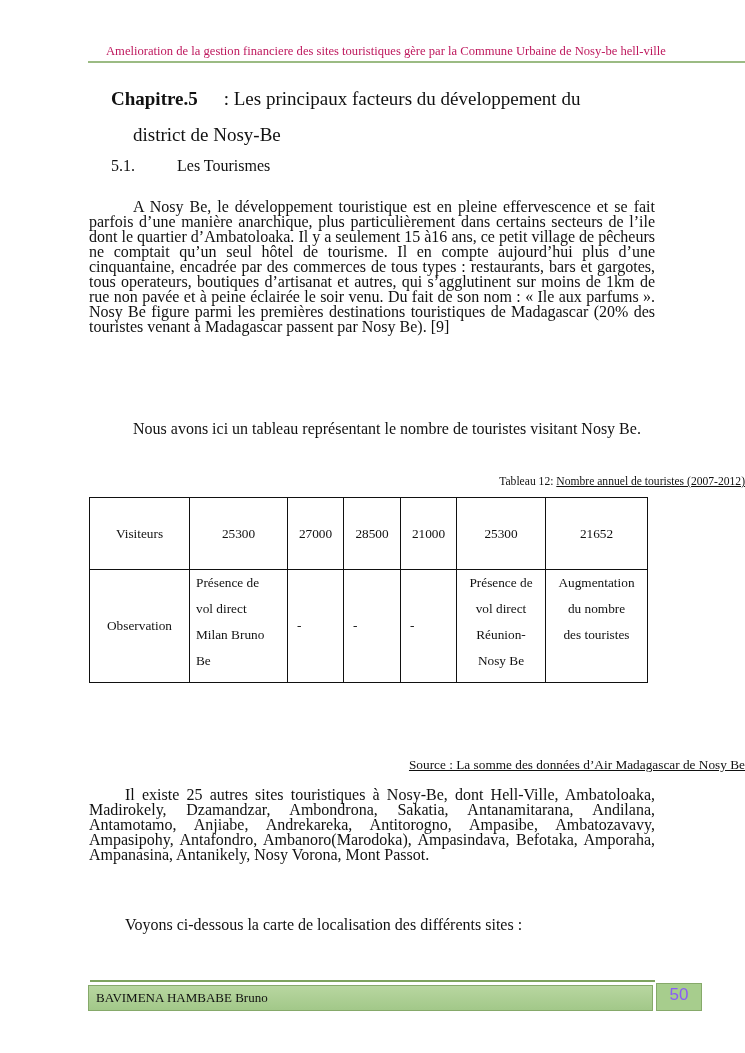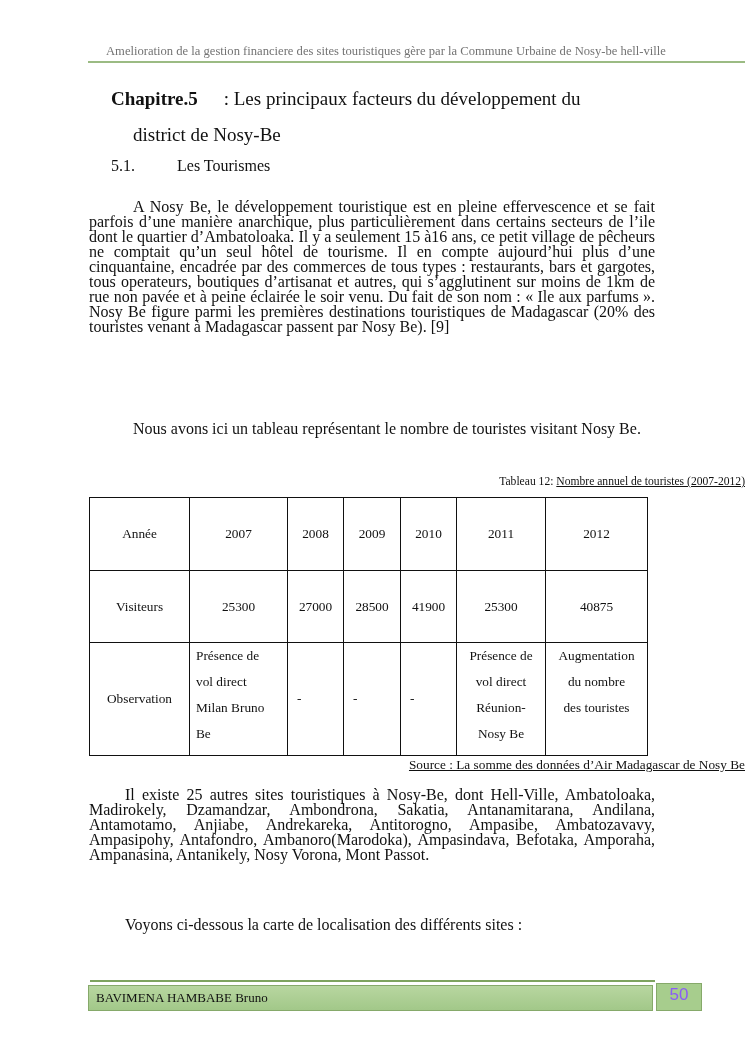--- a/index.html
+++ b/index.html
@@ -1,19 +1,19 @@
 <!DOCTYPE html>
 <html><head>
 <meta charset="utf-8">
 <style>
   html, body { margin: 0; padding: 0; background: #ffffff; }
   body { width: 745px; height: 1053px; position: relative; overflow: hidden;
          font-family: "Liberation Serif", "DejaVu Serif", serif; color: #111; }
   .abs { position: absolute; }
-  .running-header { left: 106px; top: 44px; font-size: 12.6px; white-space: nowrap; color: #737373; }
+  .running-header { left: 106px; top: 44px; font-size: 12.6px; white-space: nowrap; color: #be185d; }
   .header-rule { left: 88px; top: 61px; width: 657px; height: 2px; background: #9bbb83; }
 
   .chapter-line1 { left: 111px; top: 88px; font-size: 19px; white-space: nowrap; }
   .chapter-line1 b { font-weight: bold; }
   .chapter-gap { display: inline-block; width: 26px; }
   .chapter-line2 { left: 133px; top: 124px; font-size: 19px; white-space: nowrap; }
   .section-title { left: 111px; top: 157px; font-size: 16px; white-space: nowrap; }
   .section-num { display: inline-block; width: 66px; }
 
   .para { left: 89px; width: 566px; font-size: 16px; line-height: 15px; text-align: justify; }
@@ -74,37 +74,28 @@
   <colgroup>
     <col style="width:100px">
       <col style="width:98px">
       <col style="width:56px">
       <col style="width:57px">
     <col style="width:56px">
       <col style="width:89px">
       <col style="width:102px">
   </colgroup>
   <tbody>
-      <tr class="r1">
-    <td>Année</td>
-    <td>2007</td>
-    <td>2008</td>
-    <td>2009</td>
-    <td>2010</td>
-    <td>2011</td>
-    <td>2012</td>
-  </tr>
   <tr class="r2">
     <td>Visiteurs</td>
     <td>25300</td>
     <td>27000</td>
     <td>28500</td>
-    <td>41900</td>
+    <td>21000</td>
     <td>25300</td>
-    <td>40875</td>
+    <td>21652</td>
   </tr>
   <tr class="r3">
     <td>Observation</td>
     <td class="left">
       <div>Présence de</div>
       <div>vol direct</div>
       <div>Milan Bruno</div>
       <div>Be</div>
     </td>
     <td class="dash">-</td>

